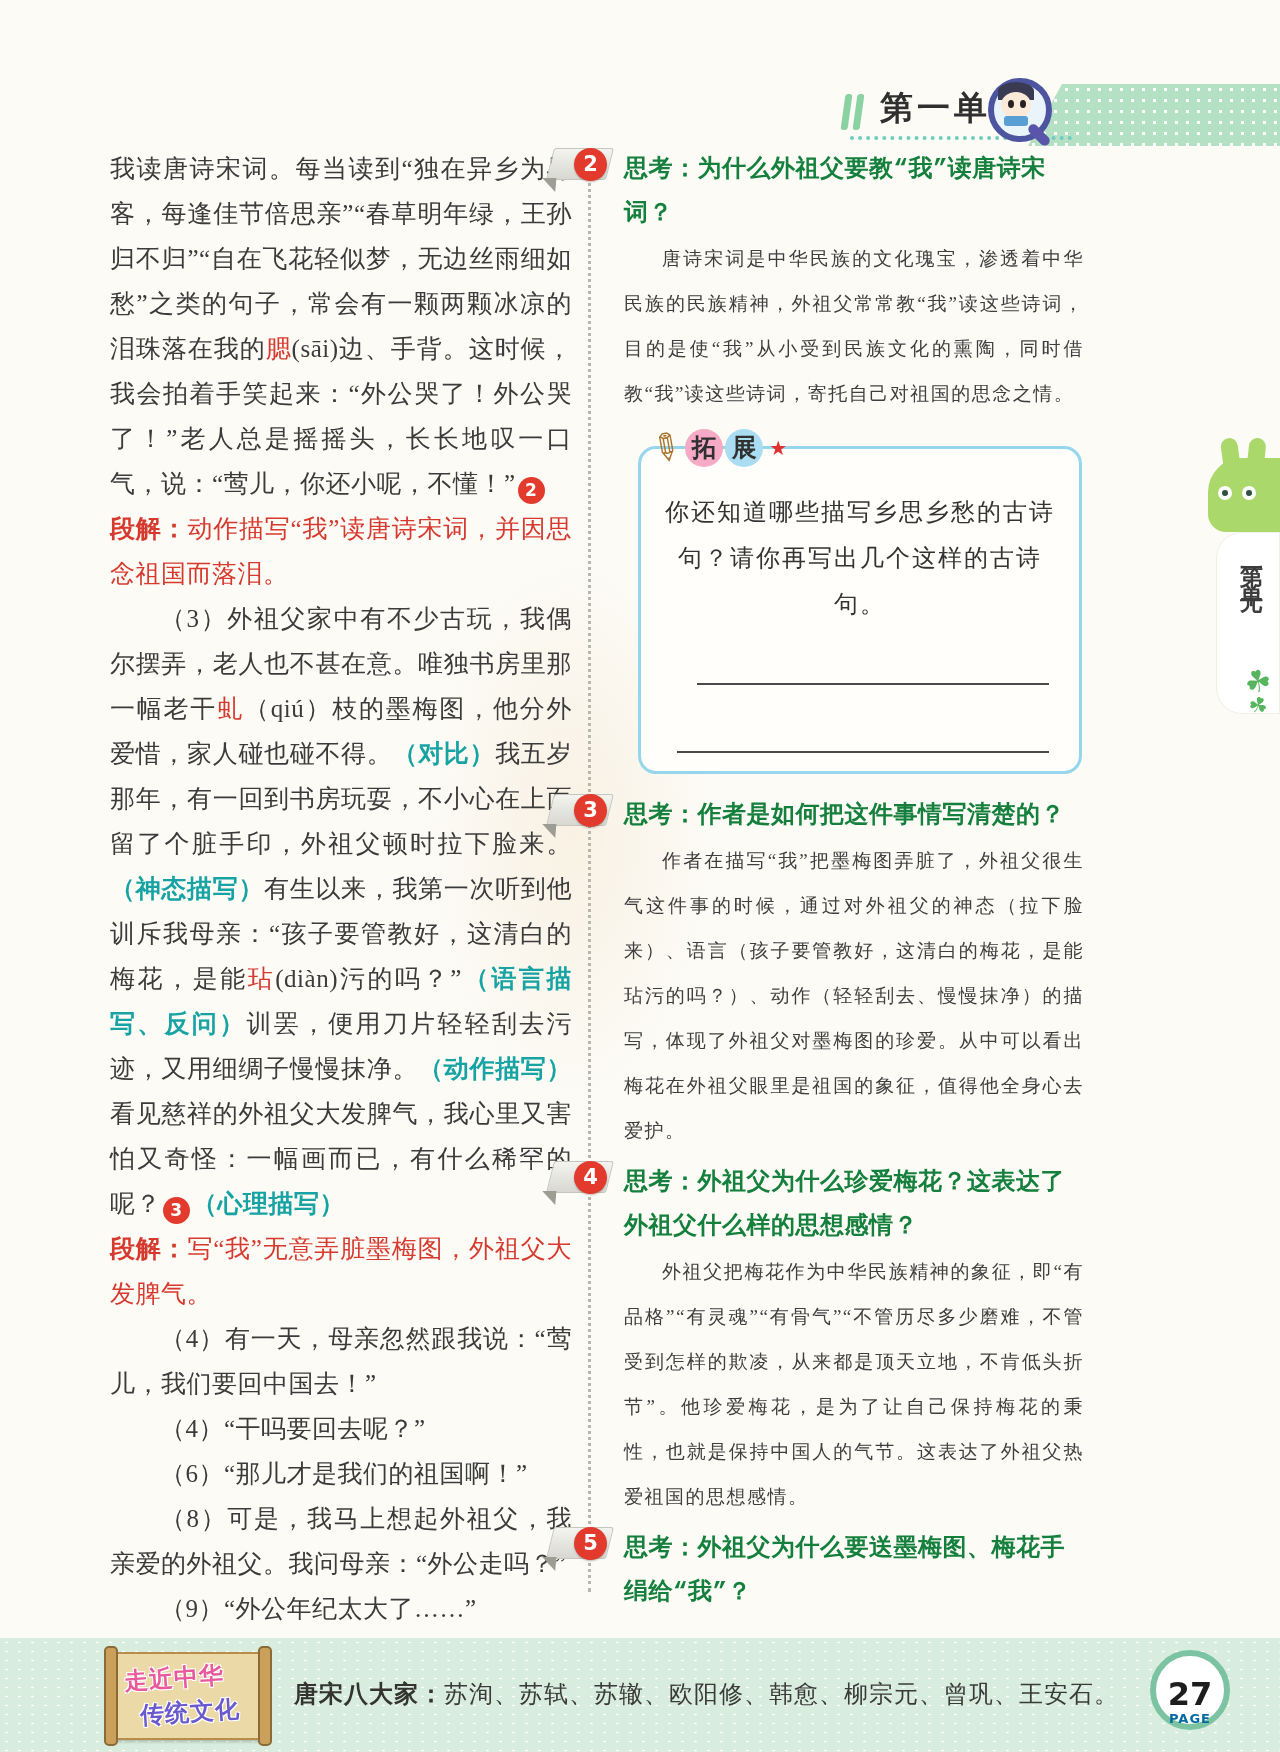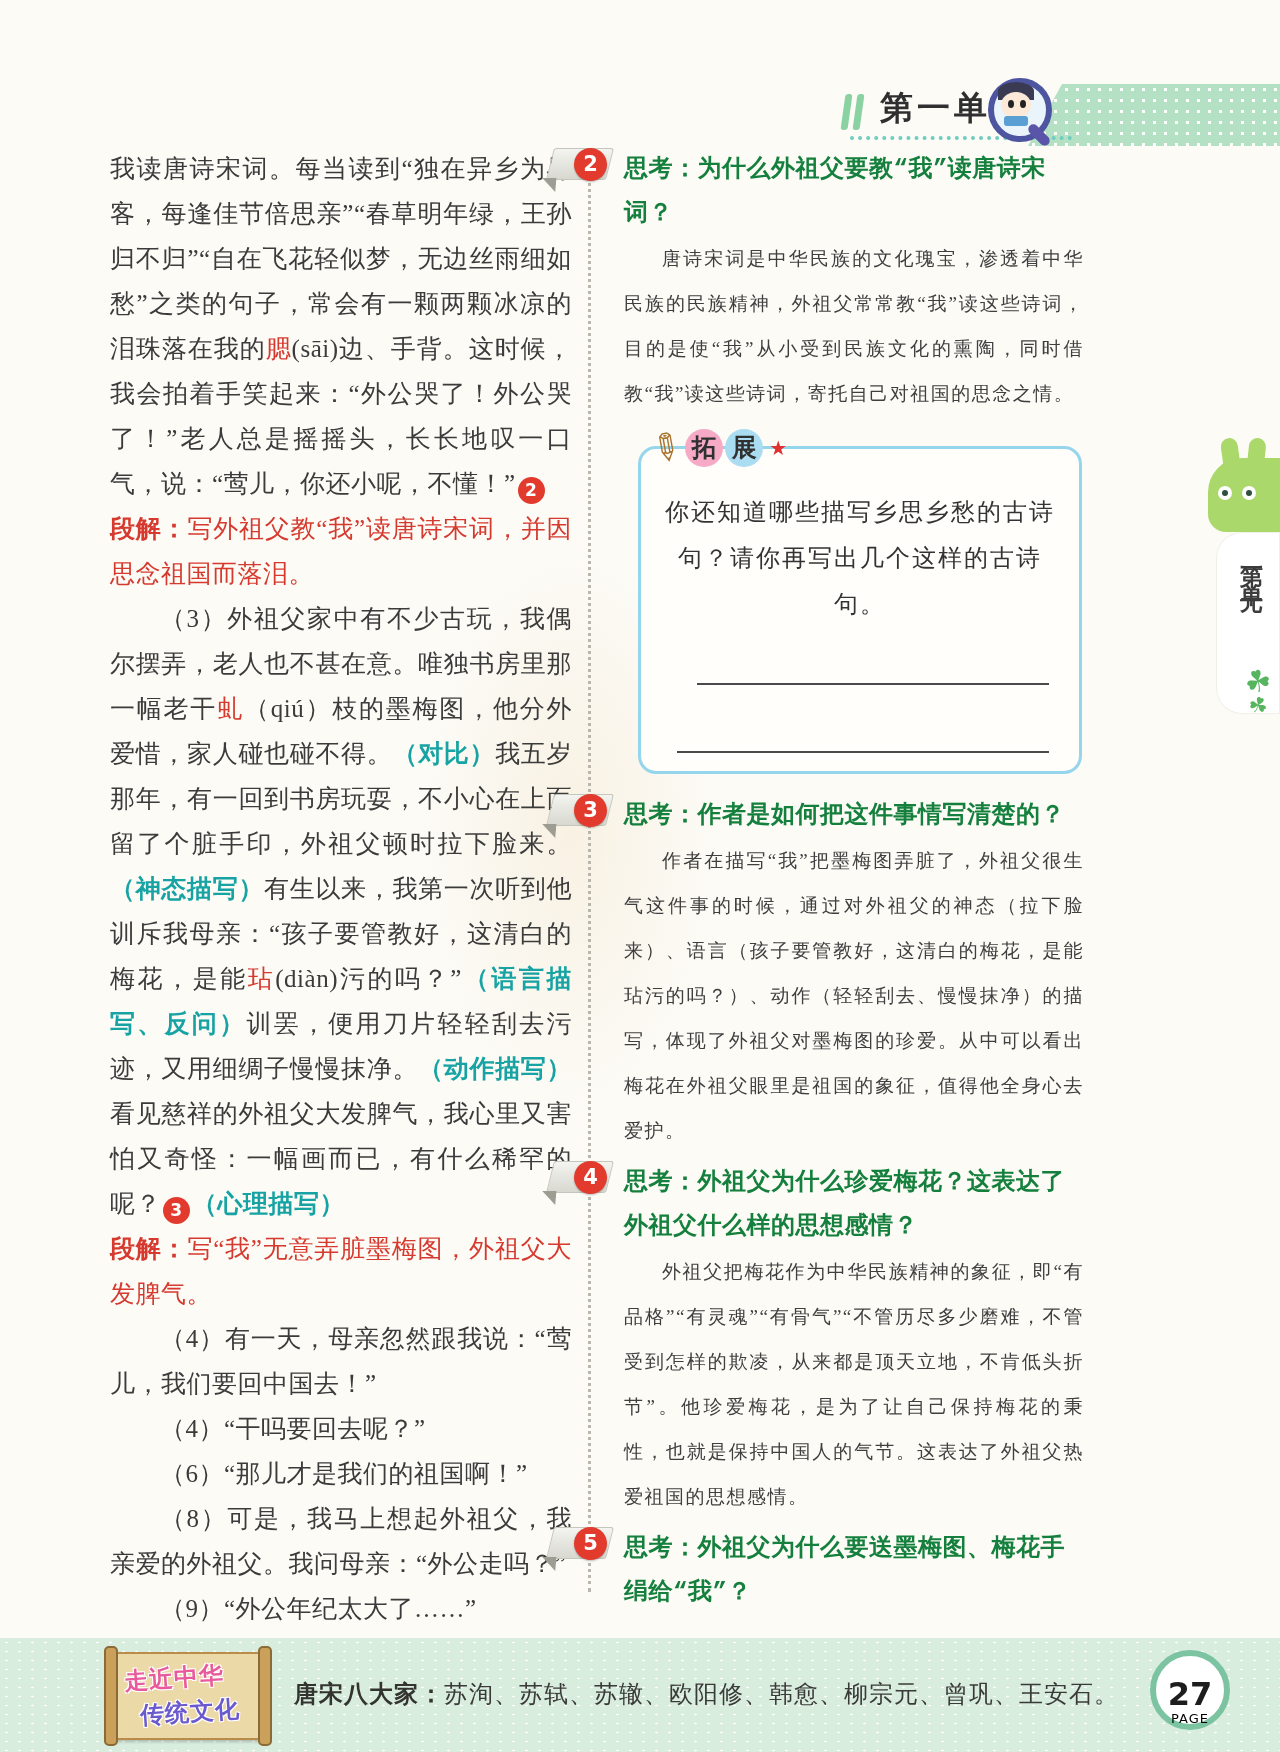--- a/index.html
+++ b/index.html
@@ -102,21 +102,21 @@
       transform:rotate(-4deg);letter-spacing:1px;text-shadow:1px 1px 0 #fff,-1px -1px 0 #fff,1px -1px 0 #fff,-1px 1px 0 #fff;}
   .fact{position:absolute;left:294px;top:40px;font-size:24px;color:#3a3a38;letter-spacing:1px;white-space:nowrap;}
   .fact .fact-label{font-weight:bold;color:#33332f;}
   .page-badge{position:absolute;right:50px;top:12px;width:80px;height:80px;background:#fff;
       border:6px solid #7cc3a2;border-radius:50%;text-align:center;box-sizing:border-box;}
   .page-badge::before,.page-badge::after{content:"";position:absolute;top:-14px;width:26px;height:22px;
       background:#d4d4d4;border-radius:50%;z-index:-1;}
   .page-badge::before{left:-6px;} .page-badge::after{right:-6px;}
   .badge-num{display:block;margin-top:21px;font-size:32px;font-weight:bold;color:#1d1d1d;line-height:34px;
       font-family:"DejaVu Sans",sans-serif;}
-  .badge-label{display:block;font-size:13px;font-weight:normal;color:#000000;letter-spacing:1px;
+  .badge-label{display:block;font-size:13px;font-weight:bold;color:#0369a1;letter-spacing:1px;
       font-family:"DejaVu Sans",sans-serif;}
 </style>
 </head>
 <body>
 
 <div class="page">
 
   <div class="hdr-banner"></div>
   <div class="hdr-bars">
       <i></i>
@@ -151,21 +151,21 @@
         <span class="c1">☘</span>
         <span class="c2">☘</span>
       </div>
     </div>
   </div>
 
   <div class="watermark"></div>
 
   <div class="left-col">
       <p class="para "><span>我读唐诗宋词。每当读到“独在异乡为异客，每逢佳节倍思亲”“春草明年绿，王孙归不归”“自在飞花轻似梦，无边丝雨细如愁”之类的句子，常会有一颗两颗冰凉的泪珠落在我的</span><span class="seg-red">腮</span><span>(sāi)边、手背。这时候，我会拍着手笑起来：“外公哭了！外公哭了！”老人总是摇摇头，长长地叹一口气，说：“莺儿，你还小呢，不懂！”</span><span class="num-badge">2</span></p>
-      <p class="para duanjie"><span class="seg-label">段解：</span><span>写外祖父教“我”读唐诗宋词，并因思念祖国而落泪。</span></p>
+      <p class="para duanjie"><span class="seg-label">段解：</span><span>动作描写“我”读唐诗宋词，并因思念祖国而落泪。</span></p>
       <p class="para indent"><span>（3）外祖父家中有不少古玩，我偶尔摆弄，老人也不甚在意。唯独书房里那一幅老干</span><span class="seg-red">虬</span><span>（qiú）枝的墨梅图，他分外爱惜，家人碰也碰不得。</span><span class="seg-teal">（对比）</span><span>我五岁那年，有一回到书房玩耍，不小心在上面留了个脏手印，外祖父顿时拉下脸来。</span><span class="seg-teal">（神态描写）</span><span>有生以来，我第一次听到他训斥我母亲：“孩子要管教好，这清白的梅花，是能</span><span class="seg-red">玷</span><span>(diàn)污的吗？”</span><span class="seg-teal">（语言描写、反问）</span><span>训罢，便用刀片轻轻刮去污迹，又用细绸子慢慢抹净。</span><span class="seg-teal">（动作描写）</span><span>看见慈祥的外祖父大发脾气，我心里又害怕又奇怪：一幅画而已，有什么稀罕的呢？</span><span class="num-badge">3</span><span class="seg-teal">（心理描写）</span></p>
       <p class="para duanjie"><span class="seg-label">段解：</span><span>写“我”无意弄脏墨梅图，外祖父大发脾气。</span></p>
       <p class="para indent"><span>（4）有一天，母亲忽然跟我说：“莺儿，我们要回中国去！”</span></p>
       <p class="para indent"><span>（4）“干吗要回去呢？”</span></p>
       <p class="para indent"><span>（6）“那儿才是我们的祖国啊！”</span></p>
       <p class="para indent"><span>（8）可是，我马上想起外祖父，我亲爱的外祖父。我问母亲：“外公走吗？”</span></p>
       <p class="para indent"><span>（9）“外公年纪太大了……”</span></p>
     </div>
 
   <div class="divider"></div>

